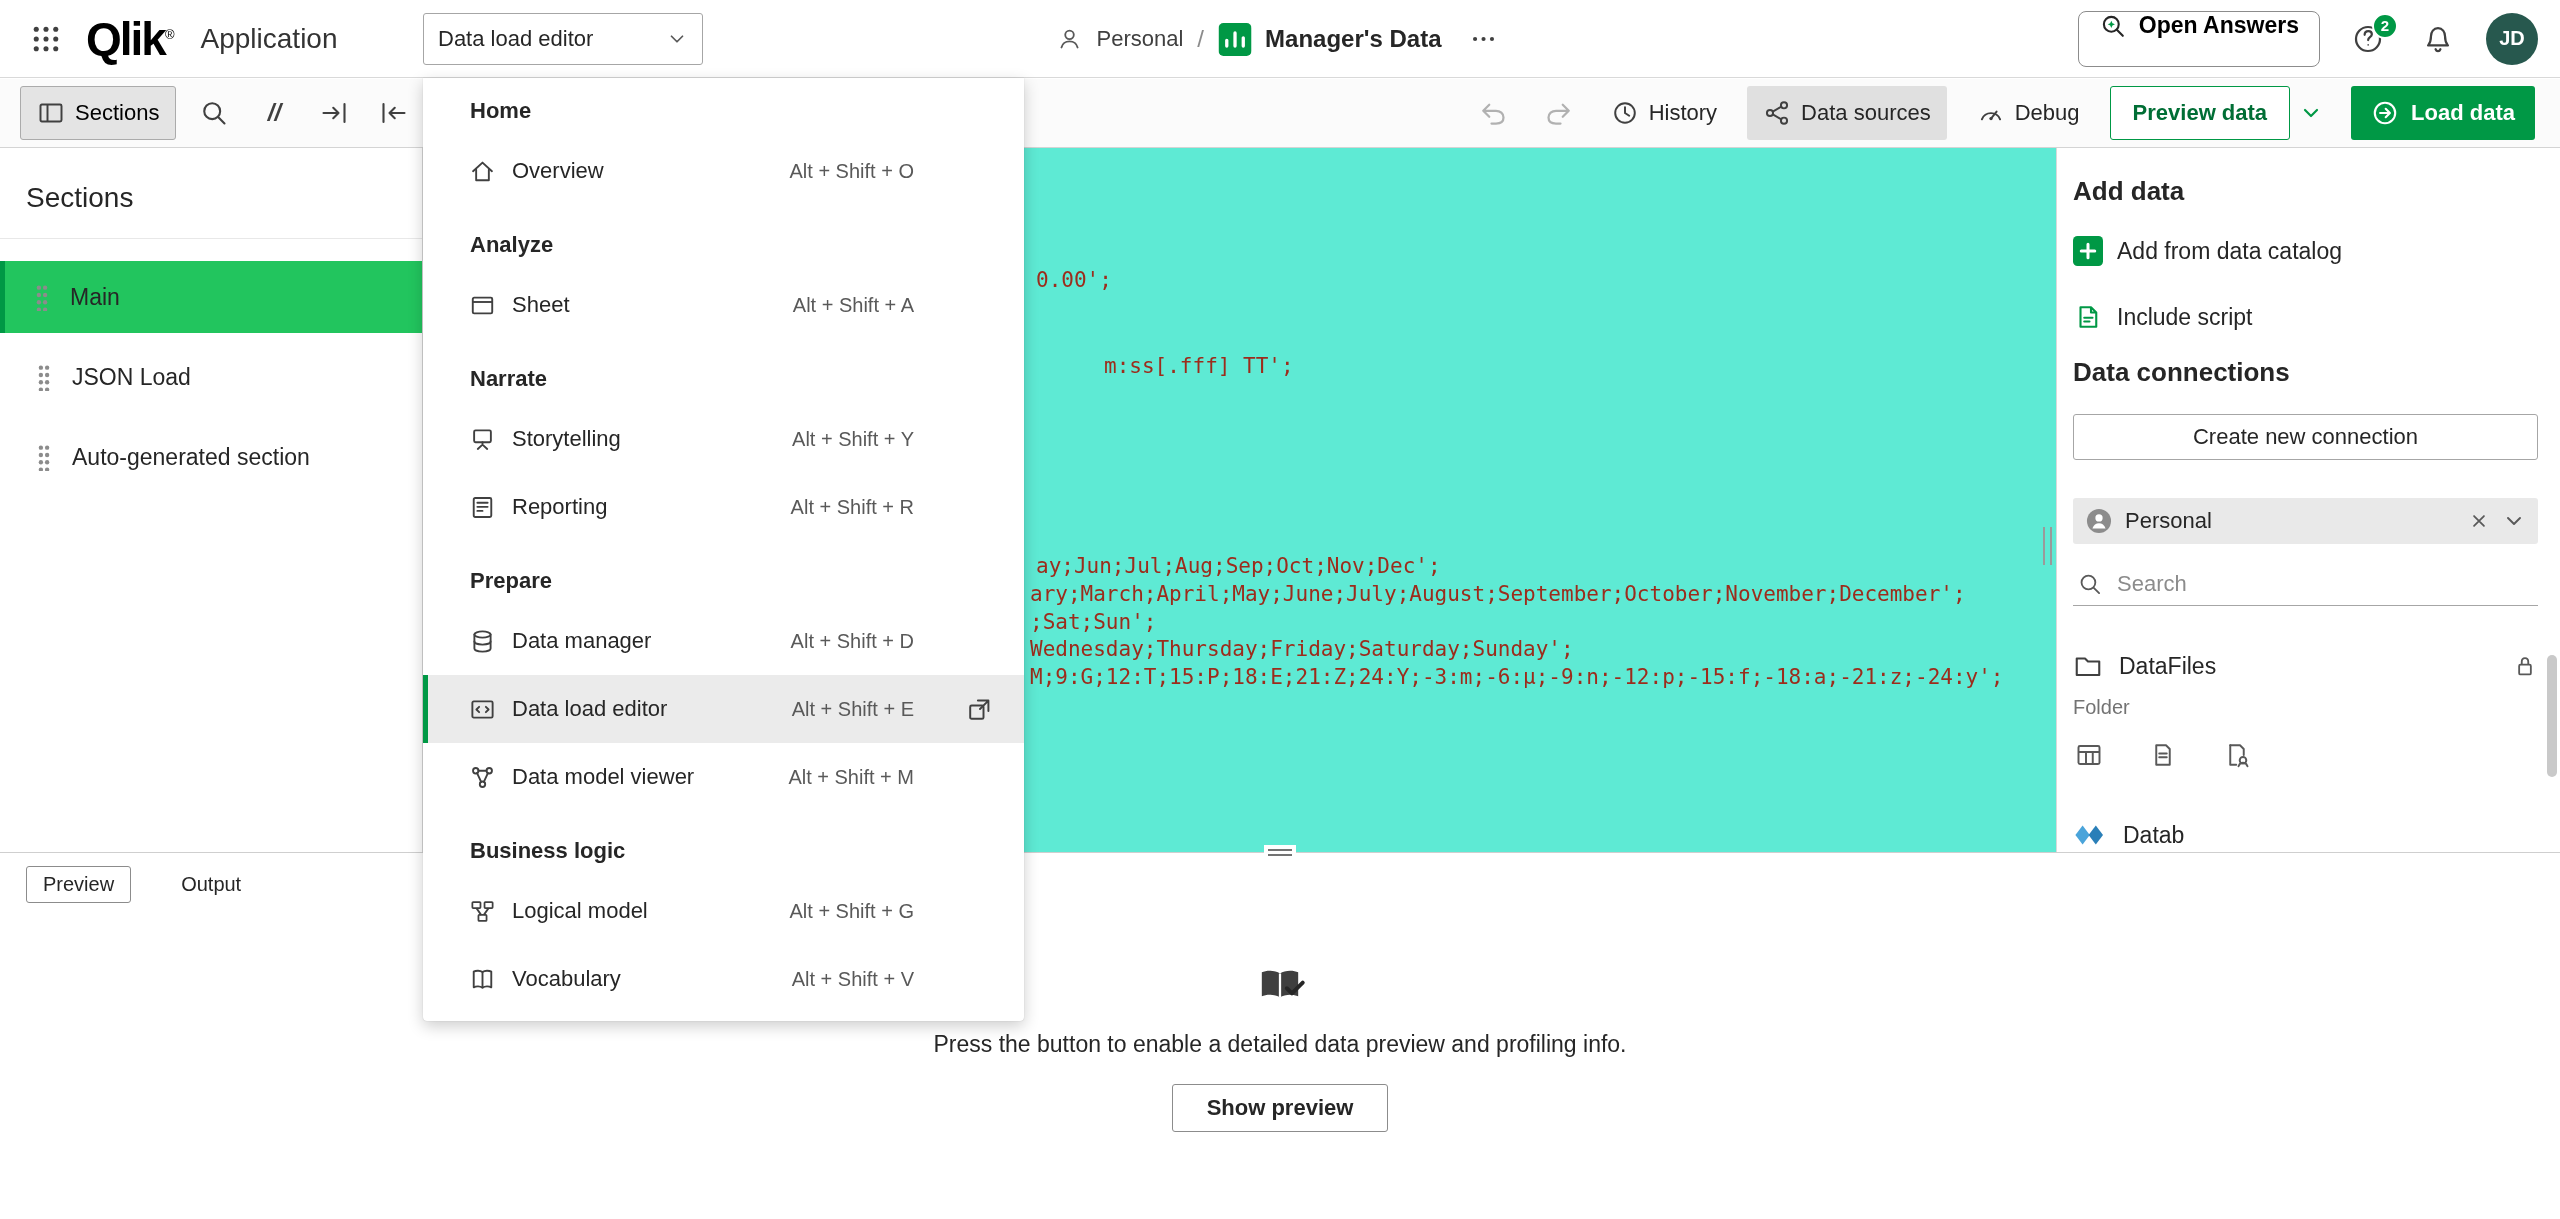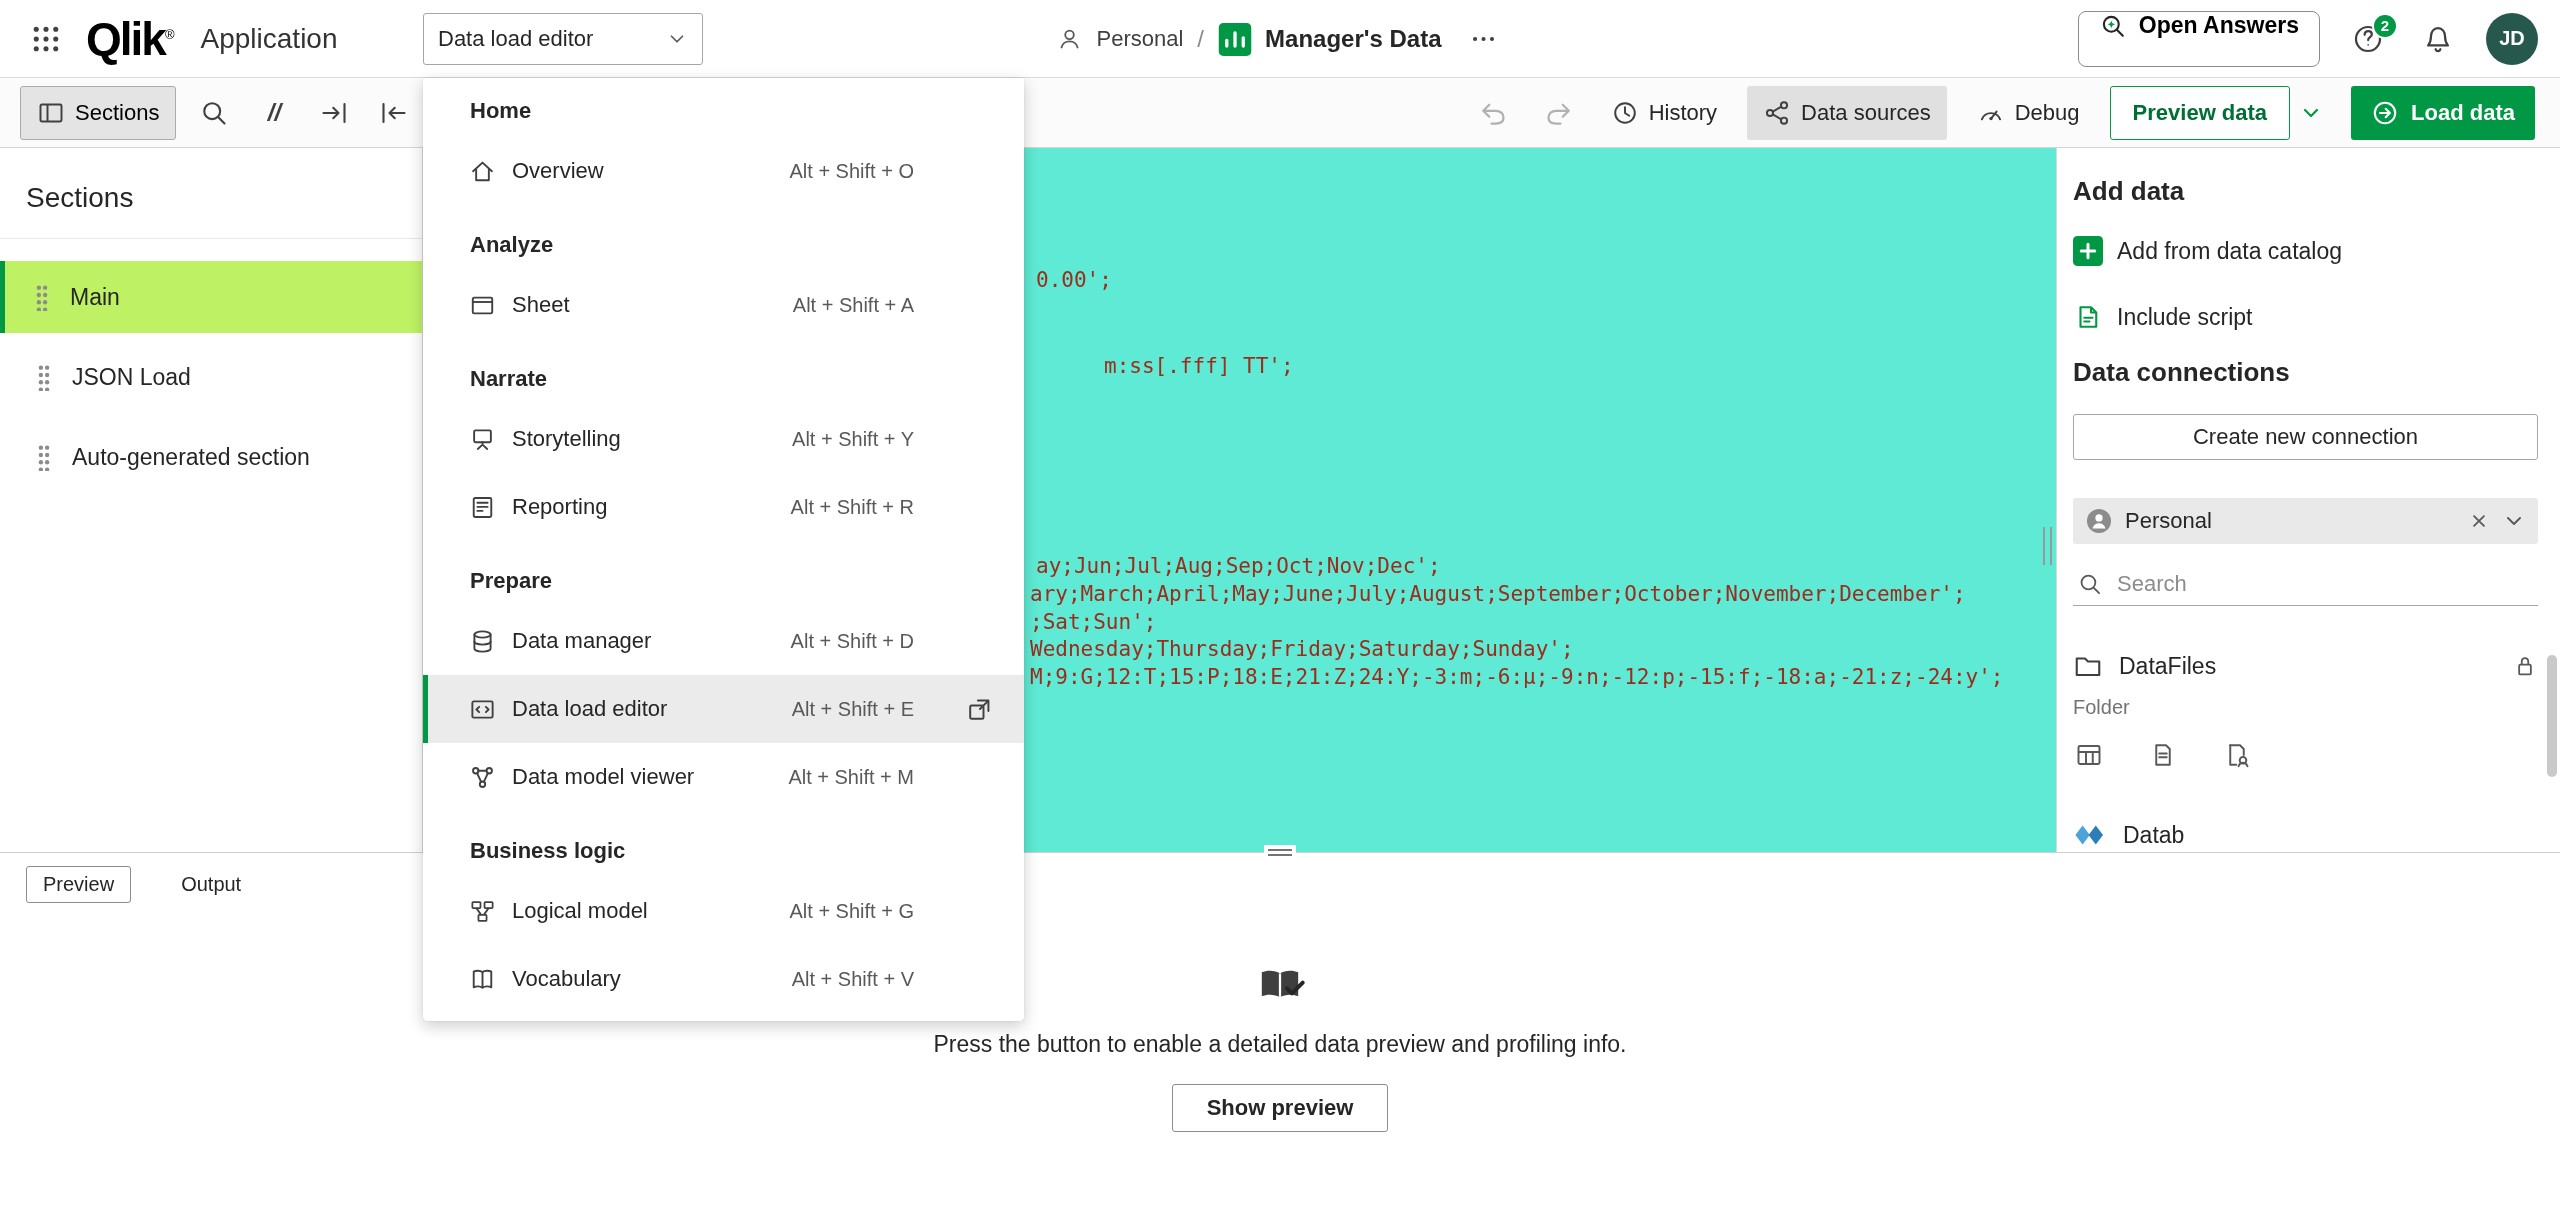--- a/index.html
+++ b/index.html
@@ -87,21 +87,21 @@
     position:absolute; top:148px; left:0; width:423px; height:704px;
     background:#fff; border-right:1px solid #d9d9d9;
   }
   .sidebar-title{ font-size:28px; color:#262626; padding:34px 0 0 26px;}
   .sidebar-divider{ border-bottom:1px solid #e8e8e8; margin-top:24px;}
   .section-list{ margin-top:22px;}
   .section-row{
     height:72px; display:flex; align-items:center; gap:20px; padding-left:36px;
     margin-bottom:8px; font-size:23px; cursor:pointer; position:relative;
   }
-  .section-row.selected{ background:#bef264; box-shadow:inset 5px 0 0 #009845;padding-left:34px;}
+  .section-row.selected{ background:#22c55e; box-shadow:inset 5px 0 0 #009845;padding-left:34px;}
   .grip{ display:flex; align-items:center;}
 
   
   .editor{
     position:absolute; top:148px; left:434px; right:504px; height:704px; background:#5eead4;
   }
   .code-line{
     position:absolute; font-family:"DejaVu Sans Mono","Liberation Mono",monospace;
     font-size:21px; line-height:28px; white-space:pre; color:#9c2c1c;
   }

